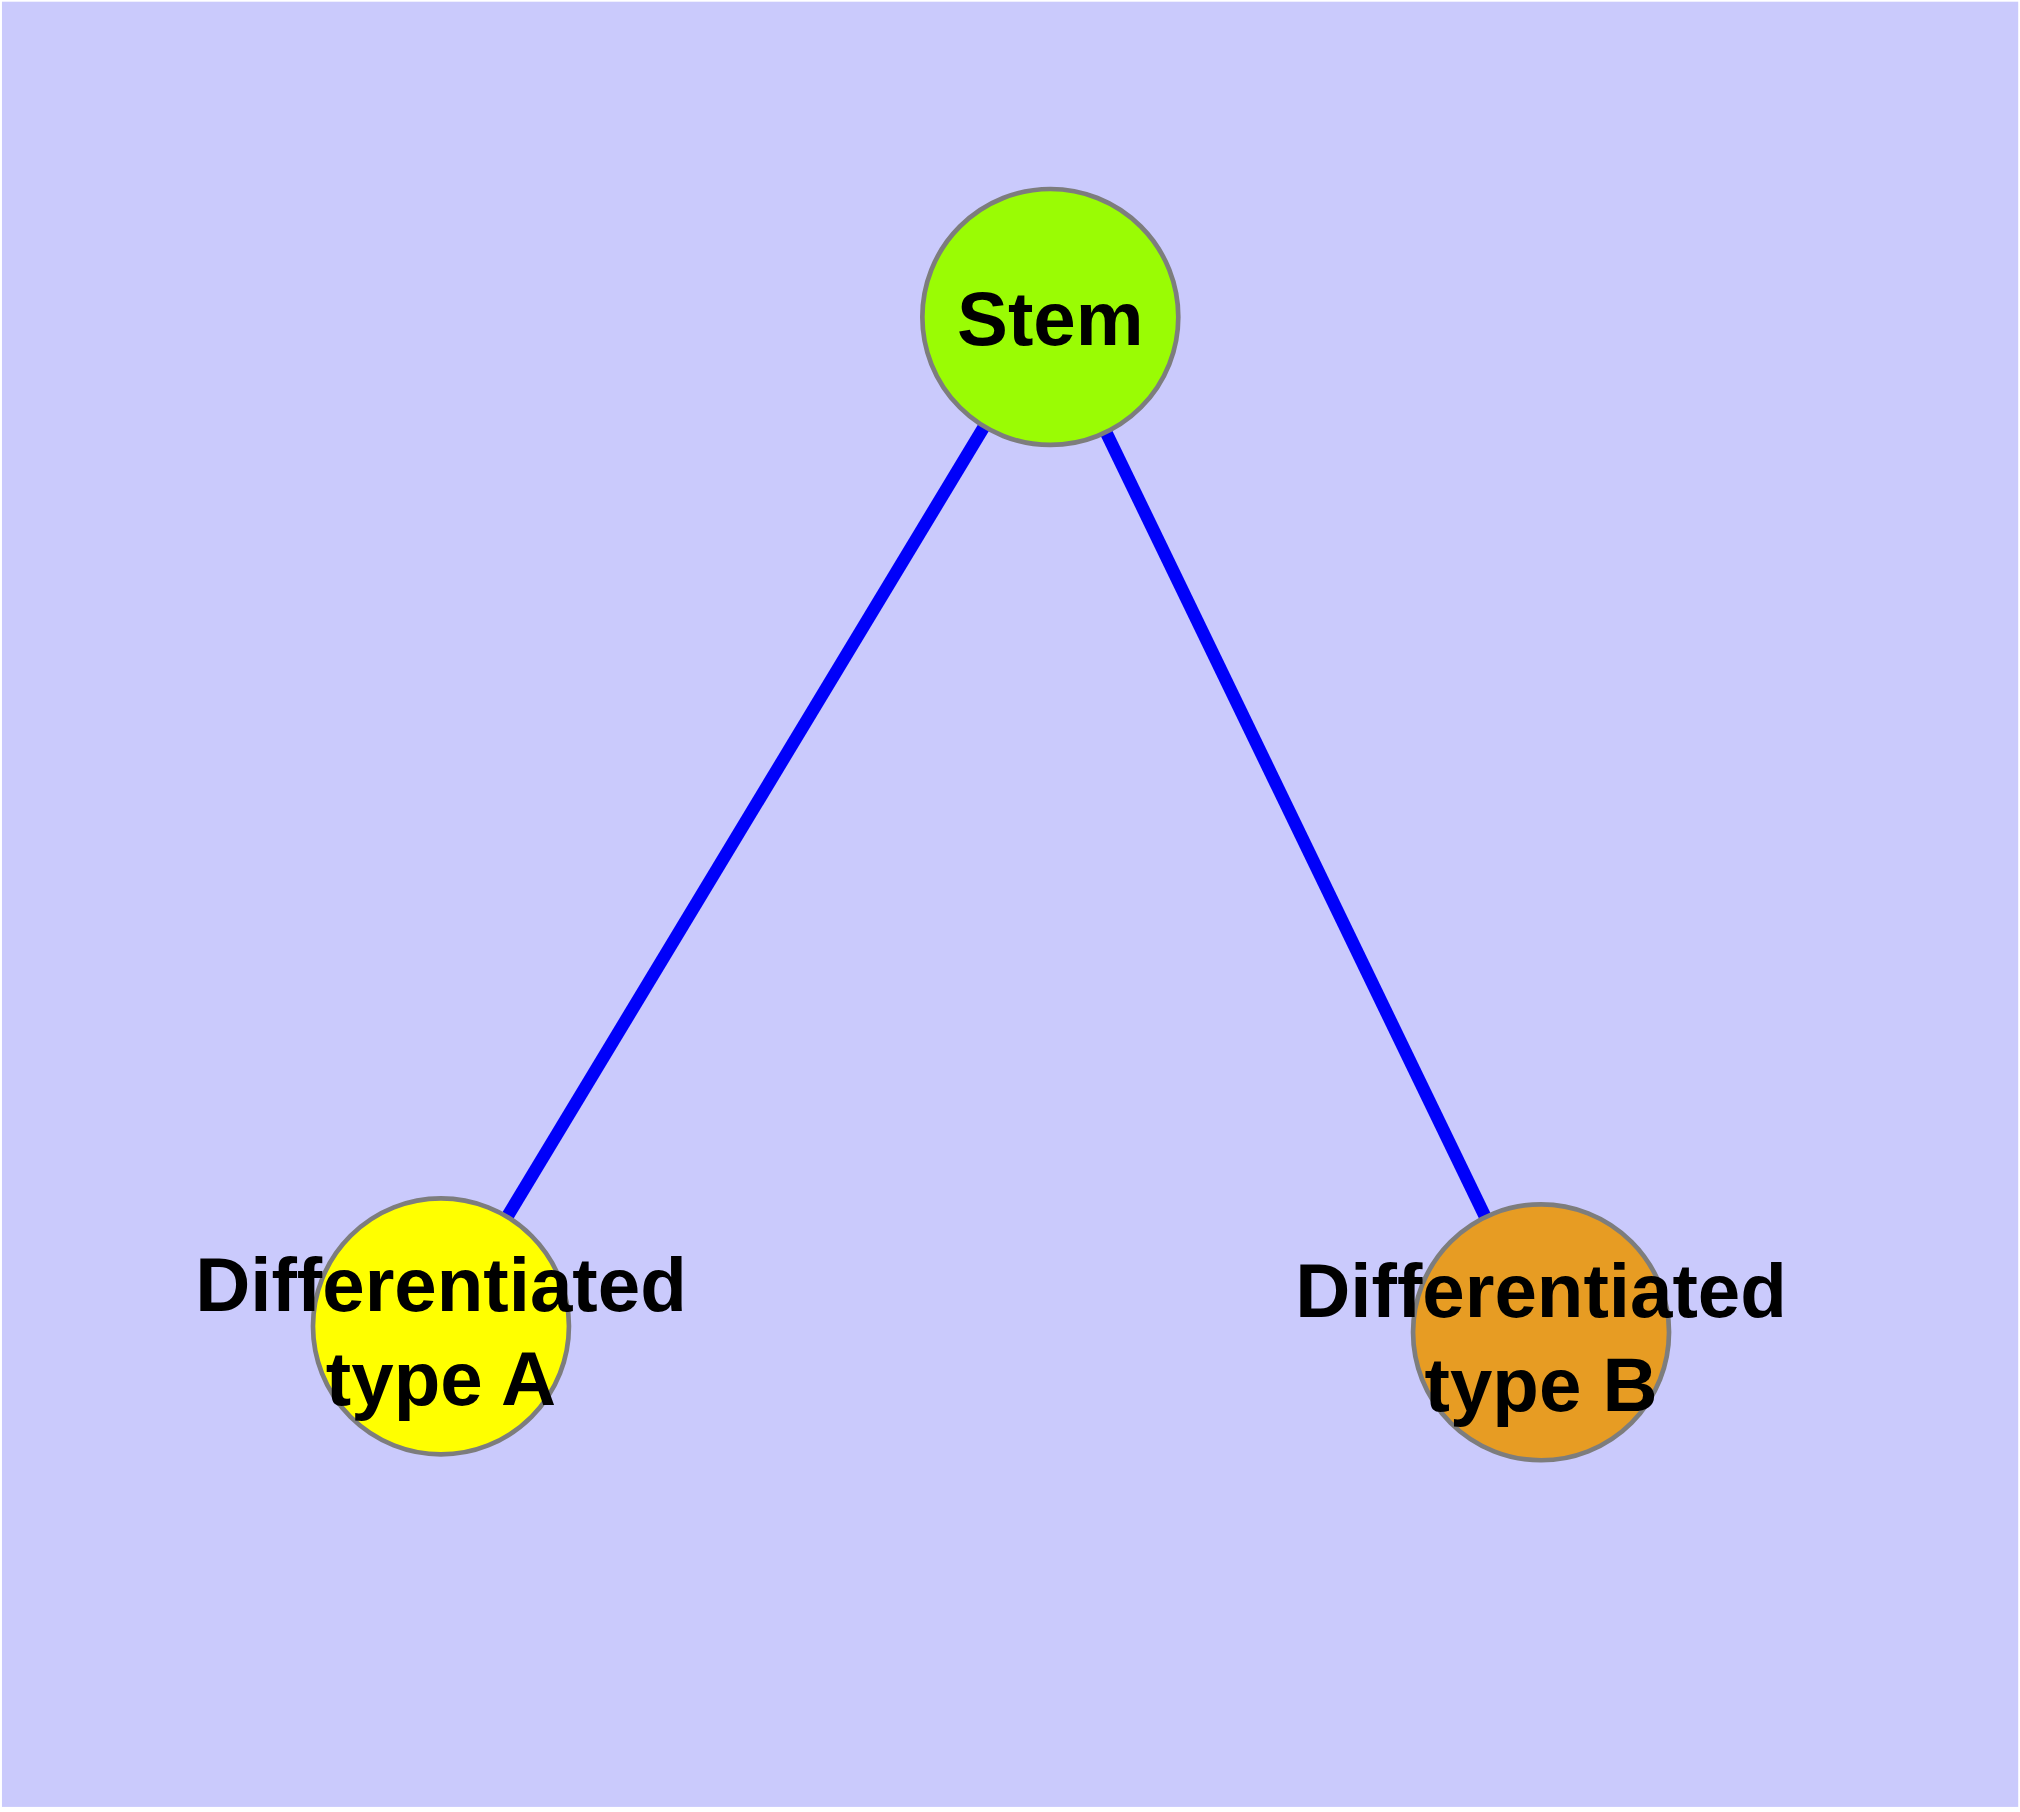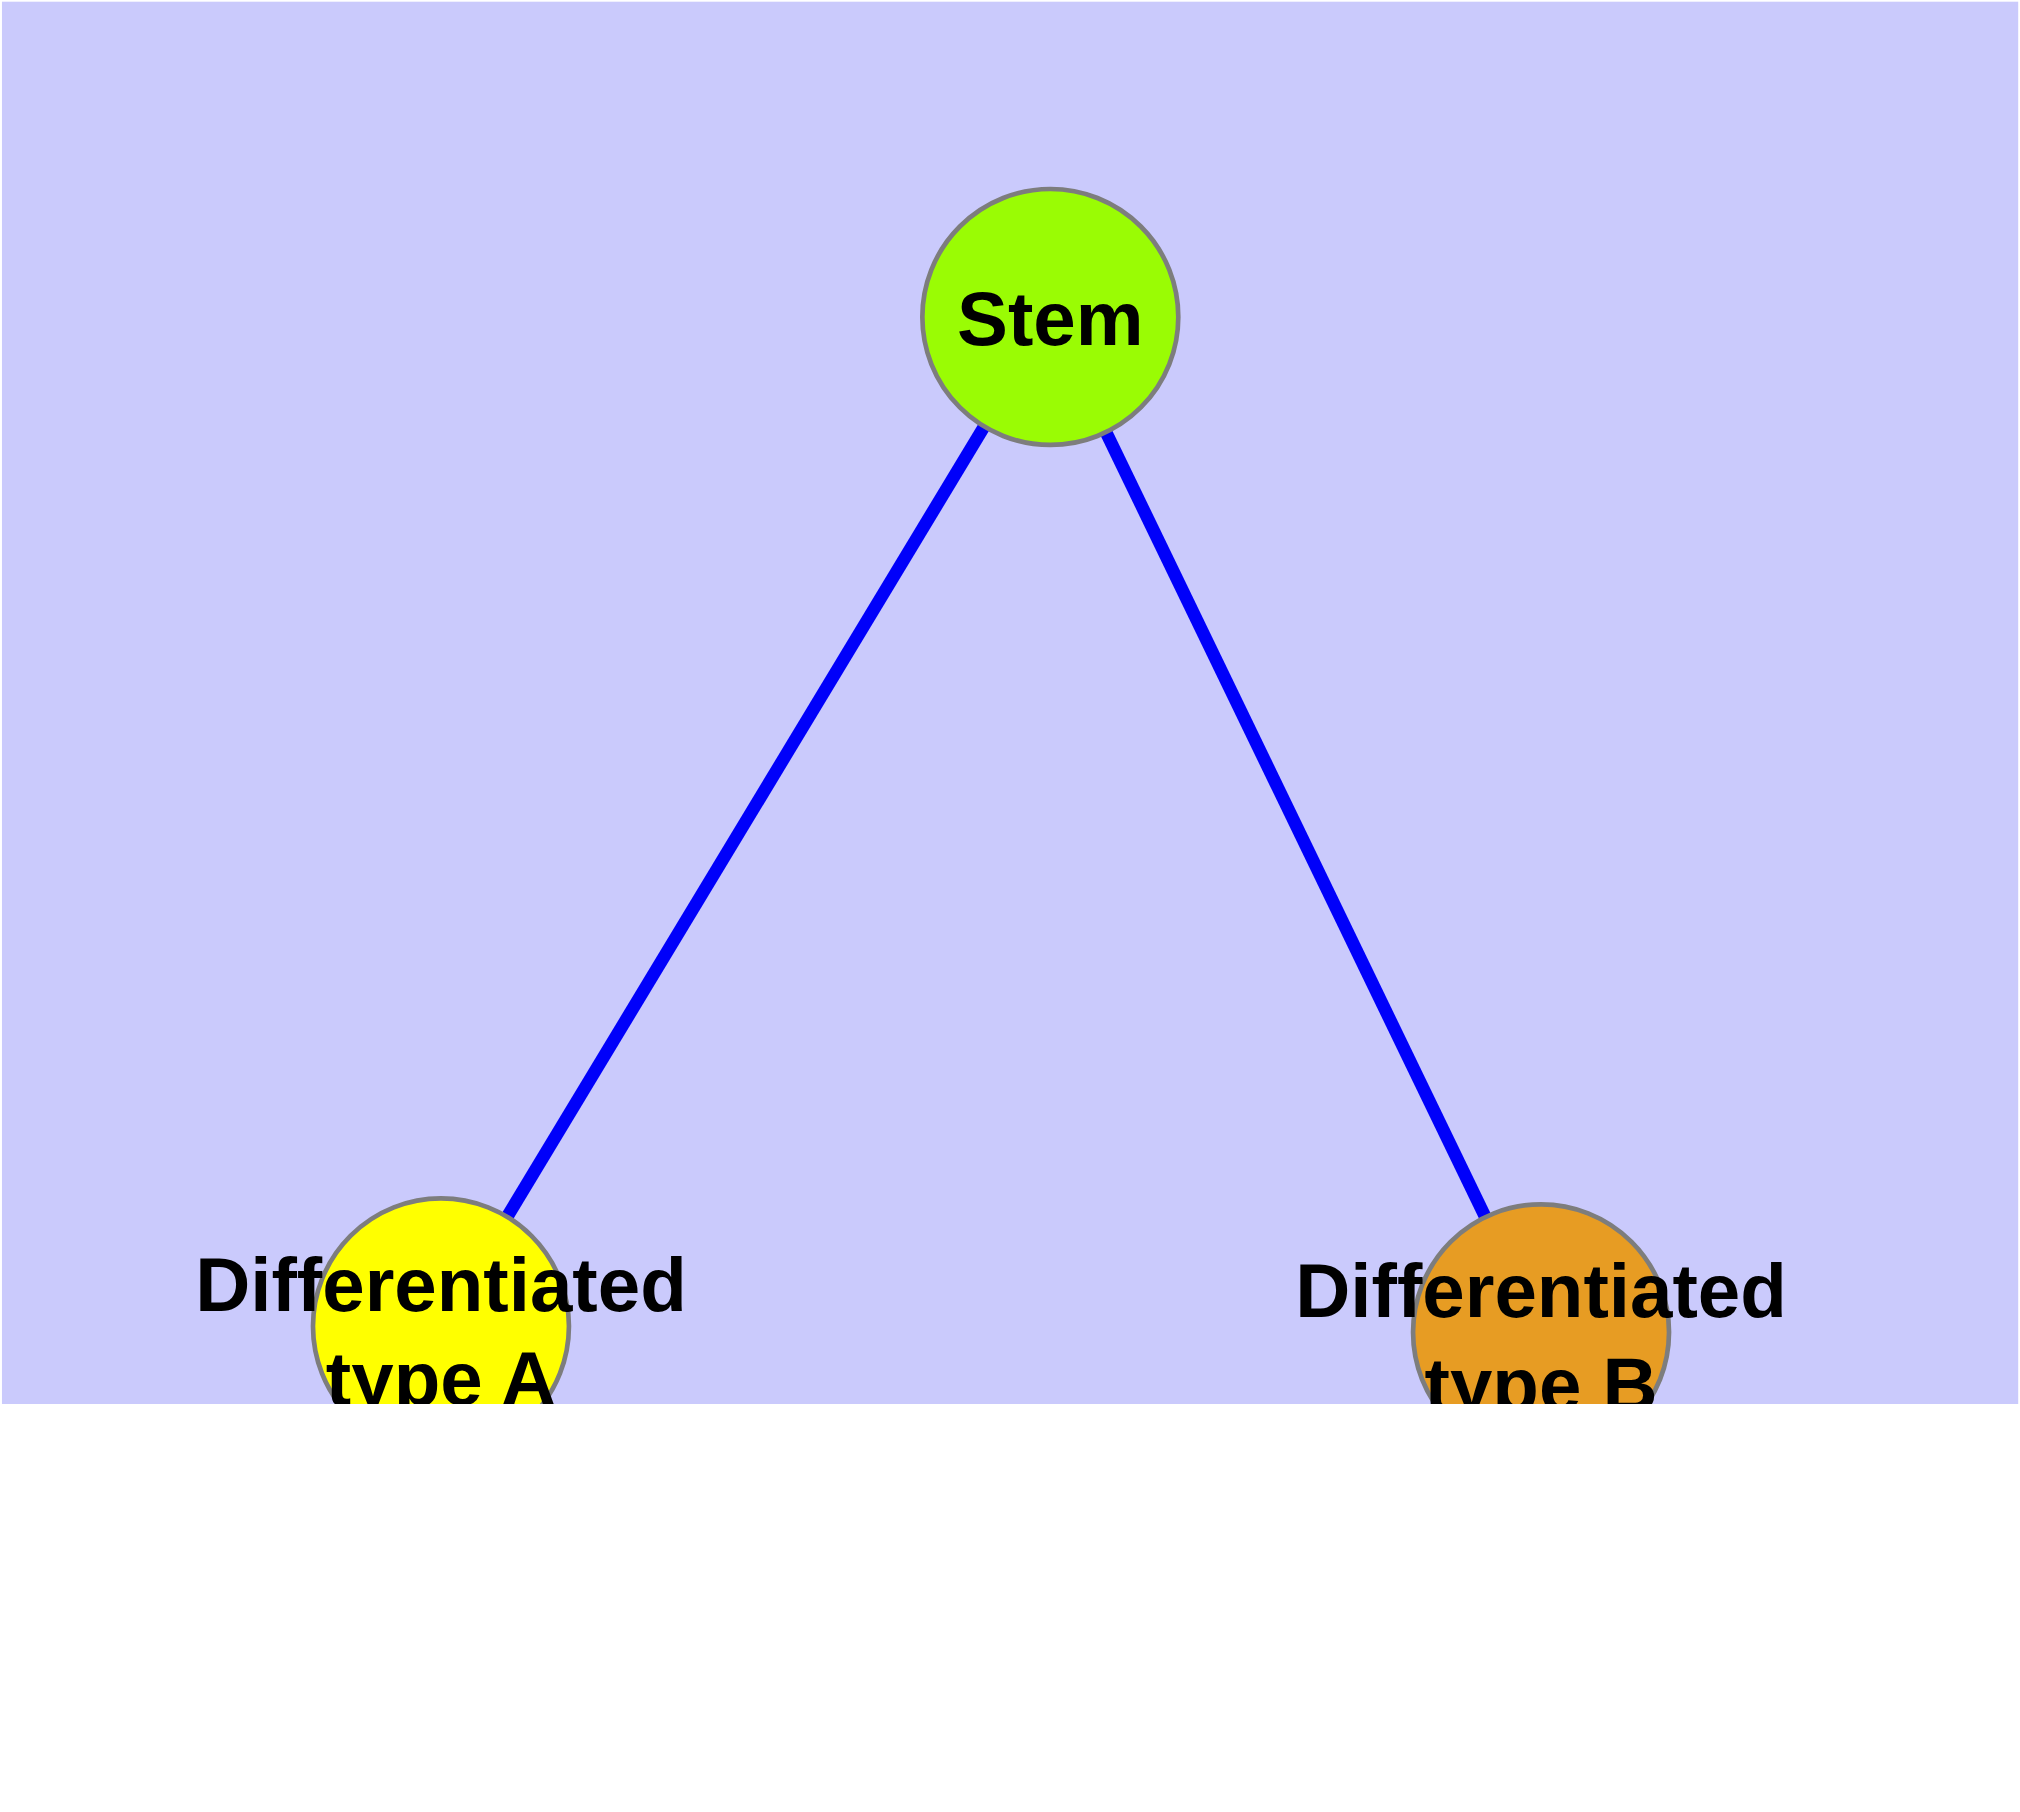--- a/index.html
+++ b/index.html
@@ -5,21 +5,21 @@
 <style>
   html, body {
     margin: 0;
     padding: 0;
     background: #ffffff;
     font-family: "Liberation Sans", sans-serif;
   }
   .stage {
     position: relative;
     width: 2021px;
-    height: 1404px;
+    height: 1812px;
     overflow: hidden;
   }
   svg text {
     font-family: "Liberation Sans", sans-serif;
     font-weight: 700;
   }
 </style>
 </head>
 <body>
 

